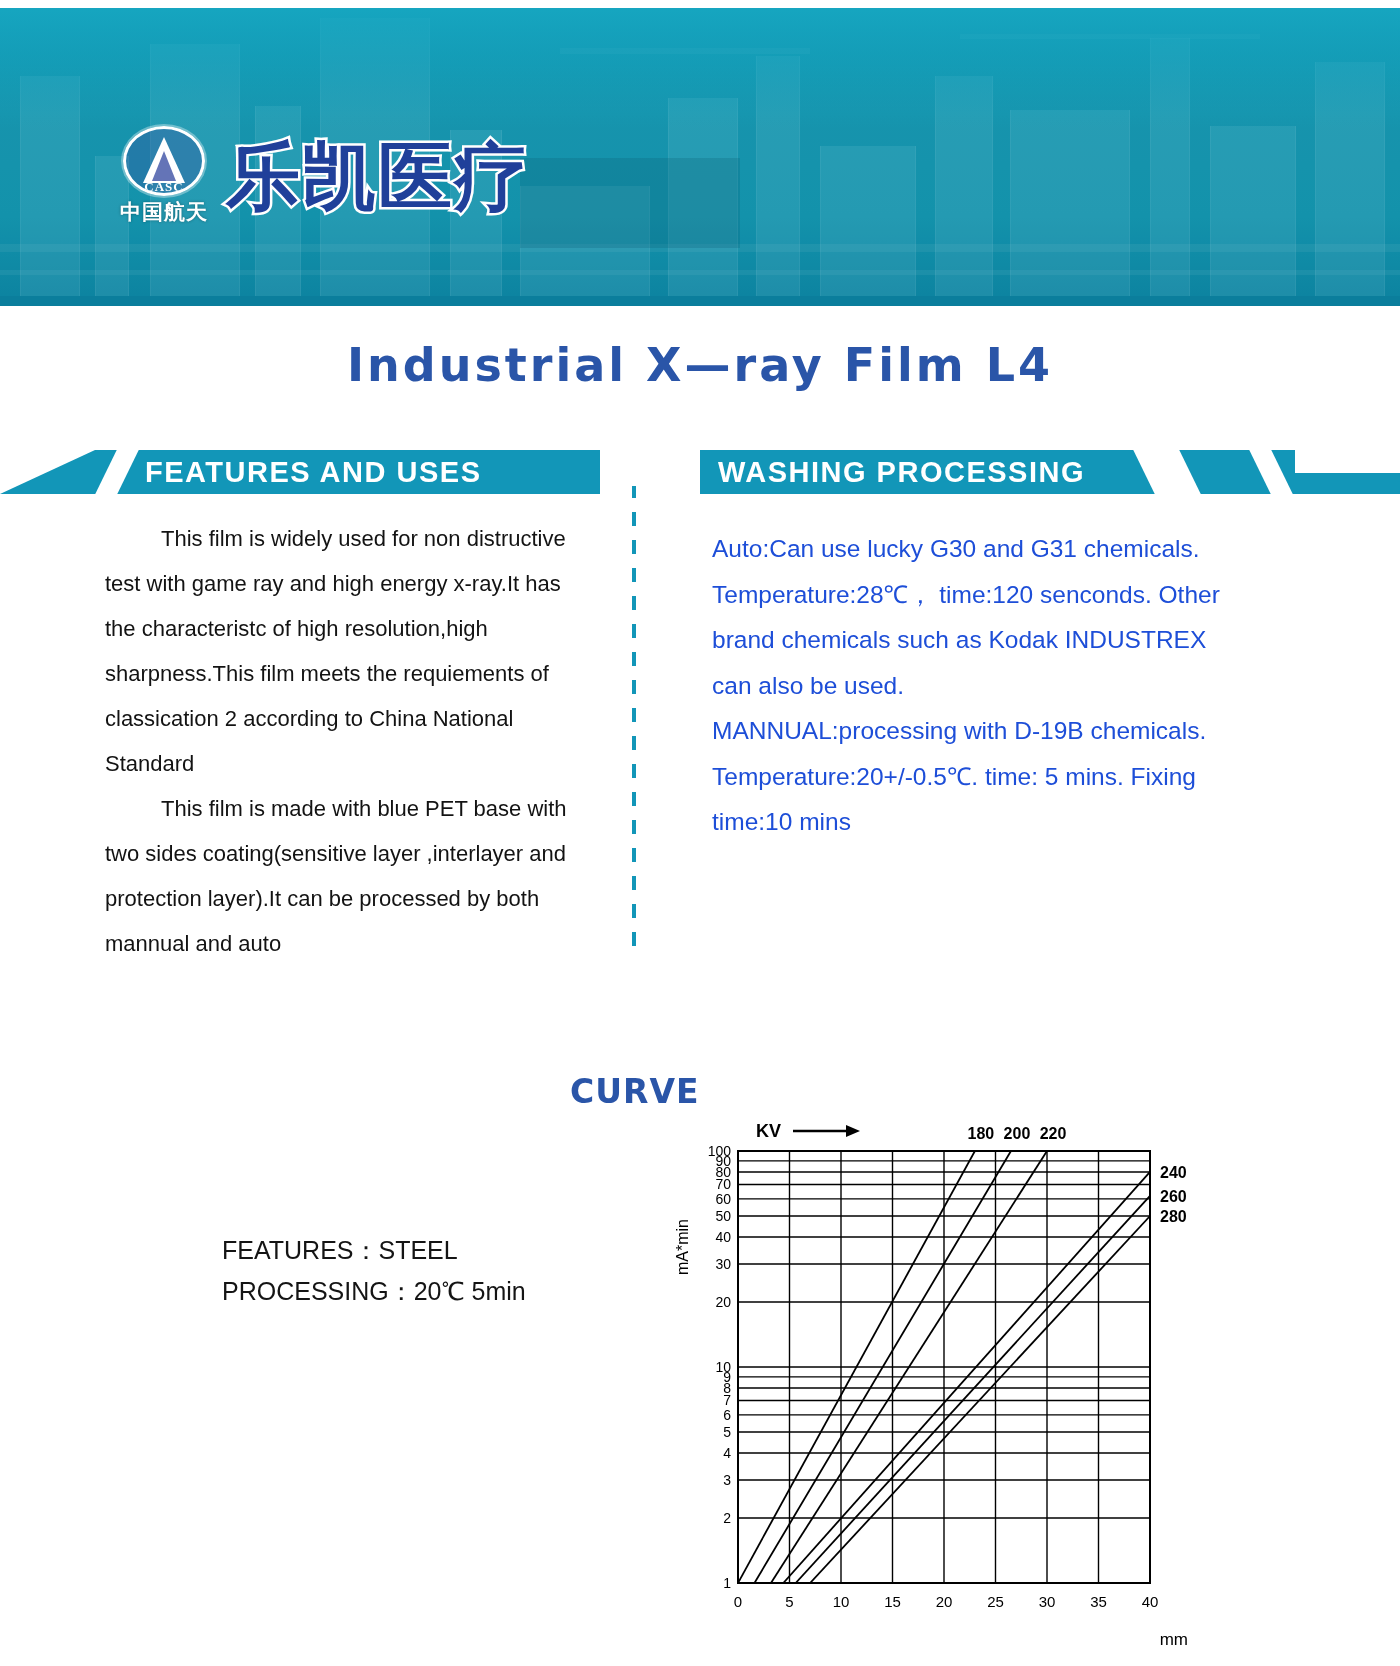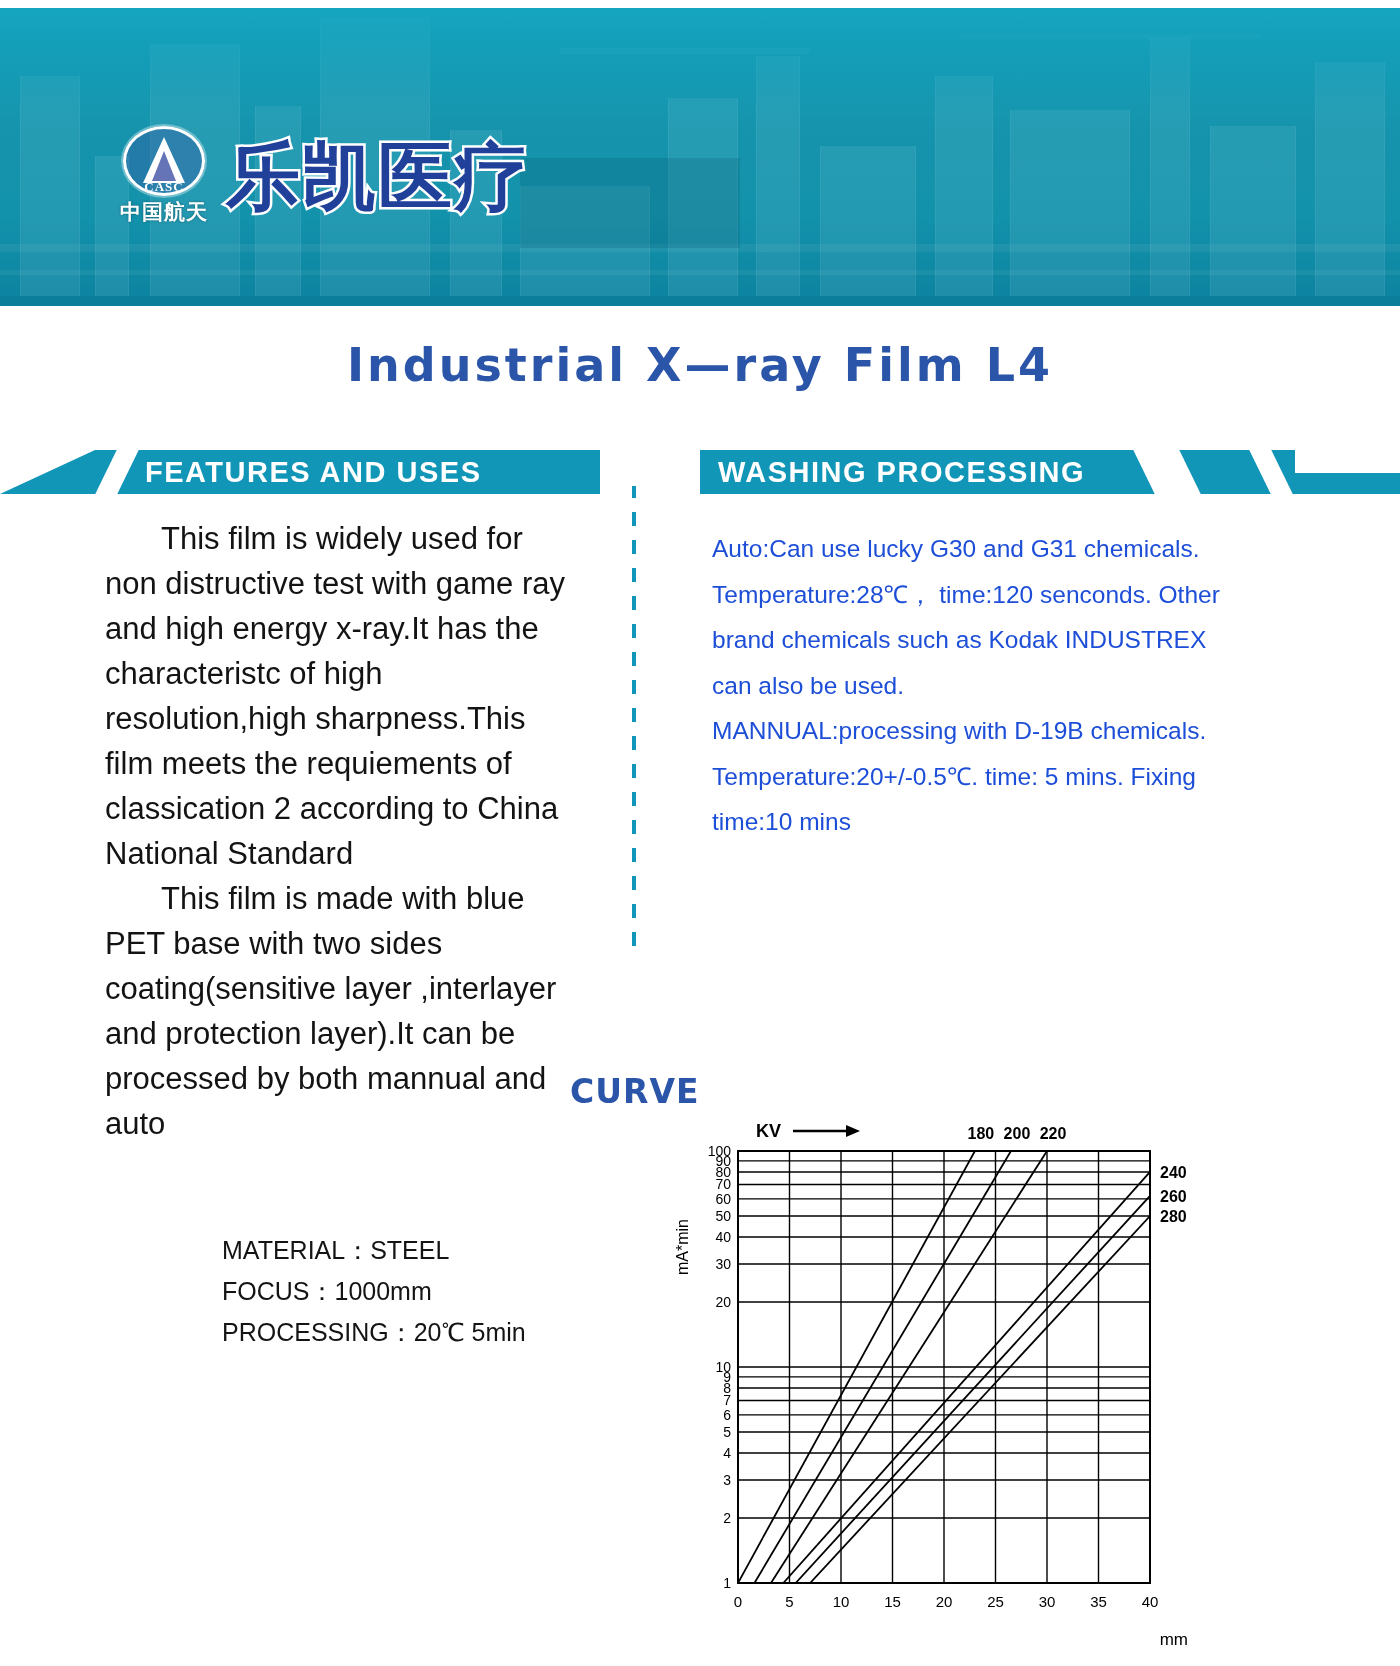--- a/index.html
+++ b/index.html
@@ -136,21 +136,21 @@
     position:absolute; left:632px; top:478px; width:4px; height:472px;
     background-image: linear-gradient(#1296b8 50%, rgba(255,255,255,0) 0%);
     background-position: left;
     background-size: 4px 28px;
     background-repeat: repeat-y;
   }
 
   
   .col-left {
     position:absolute; left:105px; top:508px; width:470px;
-    font-size:31px; line-height:45px; color:#131313;
+    font-size:22px; line-height:45px; color:#131313;
   }
   .col-left p { margin:0; text-indent:56px; }
   .col-left p.p2 { text-indent:56px; }
 
   .col-right {
     position:absolute; left:712px; top:518px; width:540px;
     font-size:24.5px; line-height:45.5px; color:#1d4ed8;
   }
   .col-right p { margin:0; }
 
@@ -234,22 +234,21 @@
     <p class="p1">This film is widely used for non distructive test with game ray  and high energy x-ray.It has the characteristc of high resolution,high sharpness.This film meets the requiements of classication 2 according to China National Standard</p>
     <p class="p2">This film is made with blue PET base with two sides coating(sensitive layer ,interlayer and protection layer).It can be processed by both mannual and auto</p>
   </div>
 
   <div class="col-right">
     <p>Auto:Can use lucky G30 and G31 chemicals. Temperature:28℃， time:120 senconds. Other brand chemicals such as Kodak INDUSTREX can also be used.</p>
     <p>MANNUAL:processing with D-19B chemicals. Temperature:20+/-0.5℃. time: 5 mins. Fixing time:10 mins</p>
   </div>
 
   <div class="specs">
-    <div>MATERIAL：STEEL</div>
-    <div>FOCUS：1000mm</div>
+    <div>FEATURES：STEEL</div>
     <div>PROCESSING：20℃ 5min</div>
   </div>
 
   <div class="curve-title">CURVE</div>
 
   <div class="chart">
     <svg id="chart-svg" width="540" height="545" viewBox="0 0 540 545">
         <defs>
           <clipPath id="cbx">
             <rect x="78" y="38" width="412" height="432"></rect>

